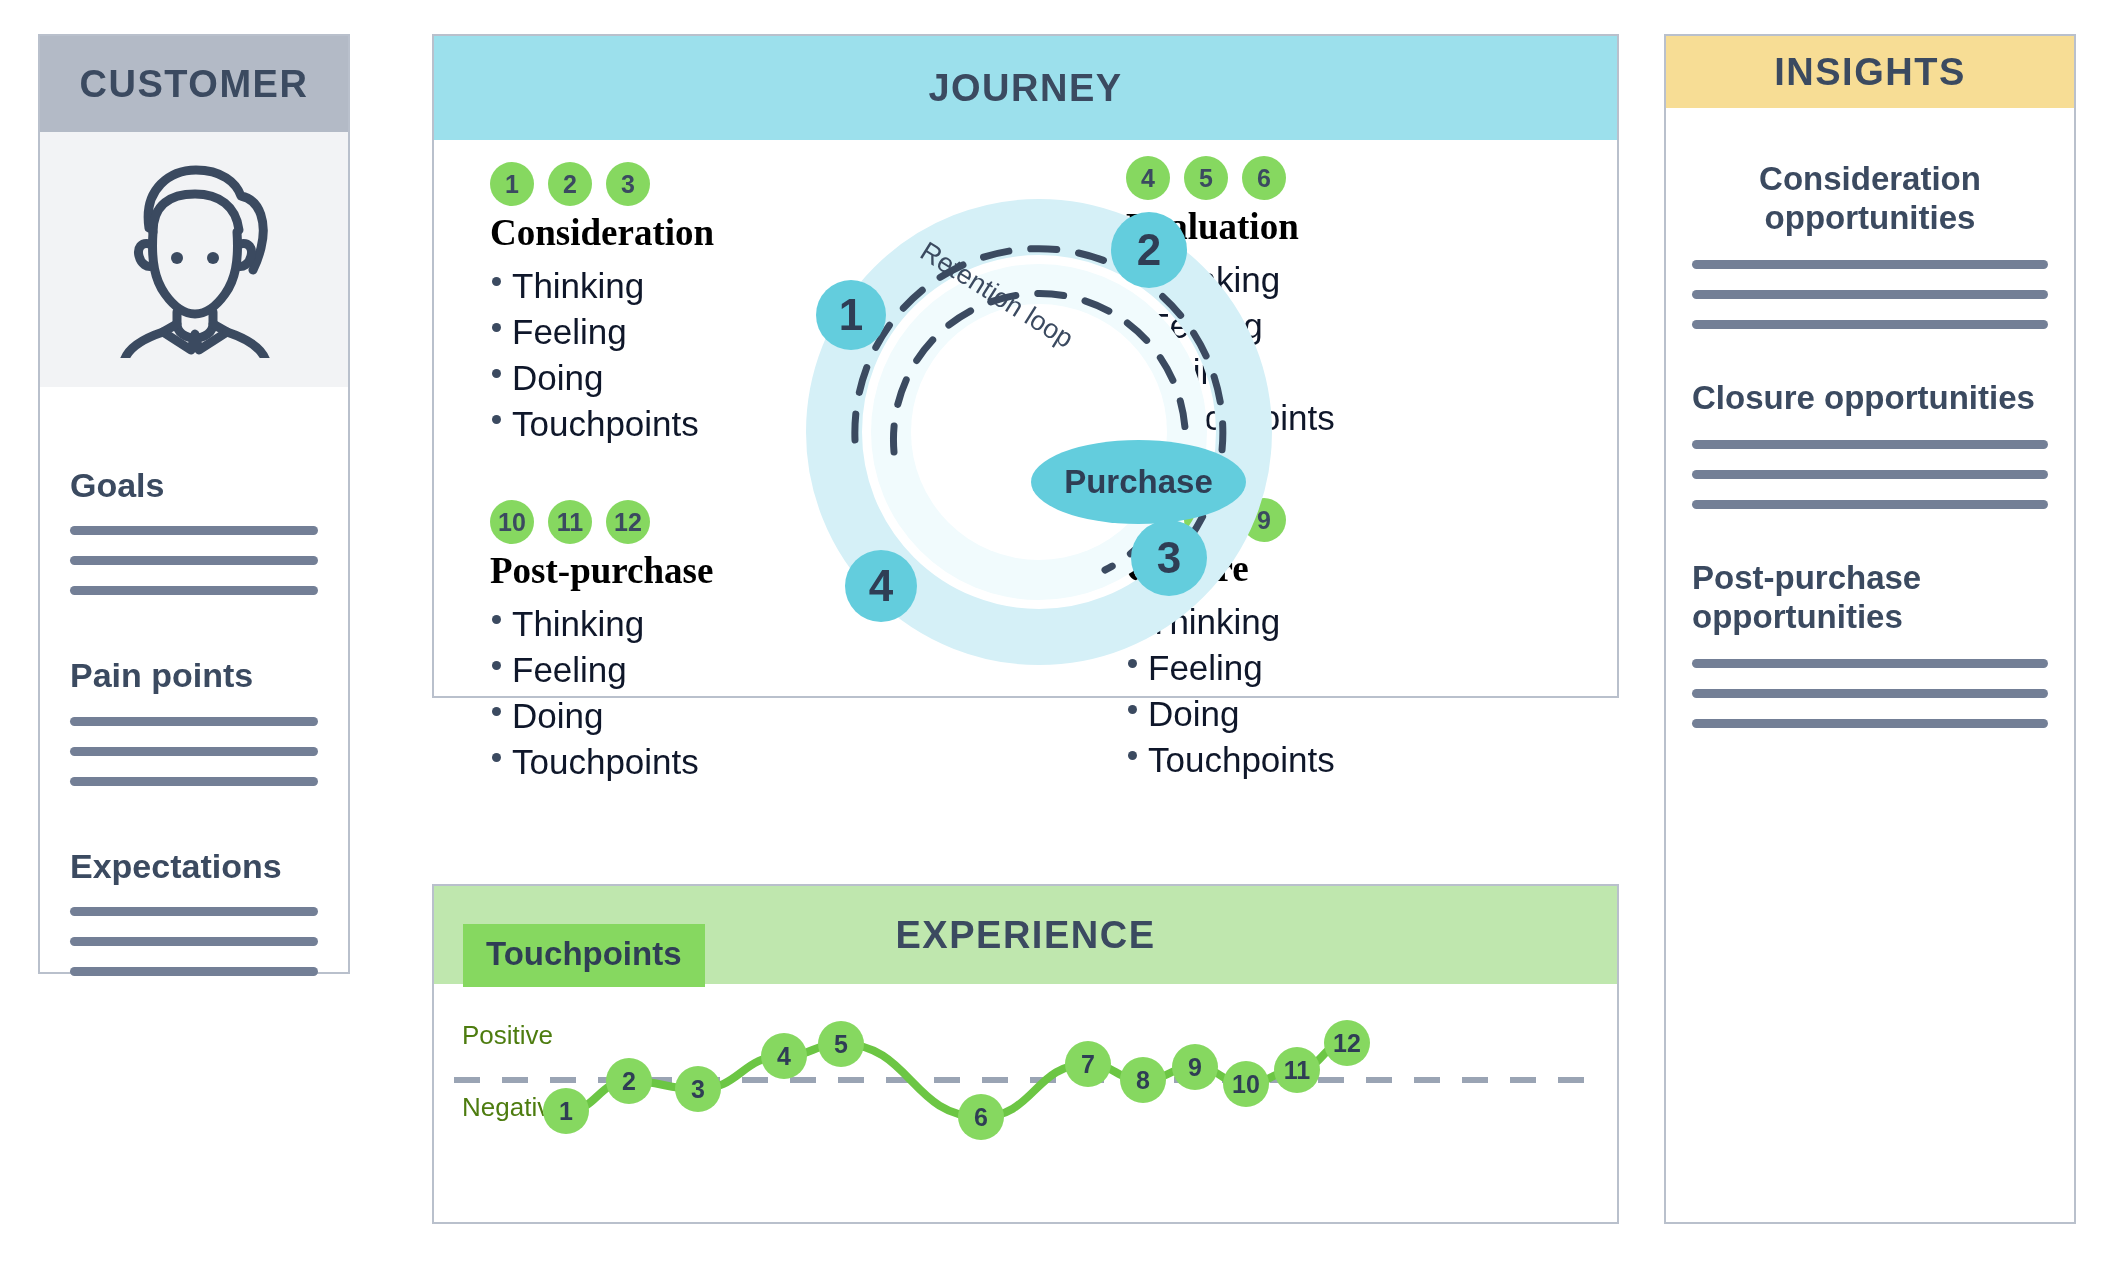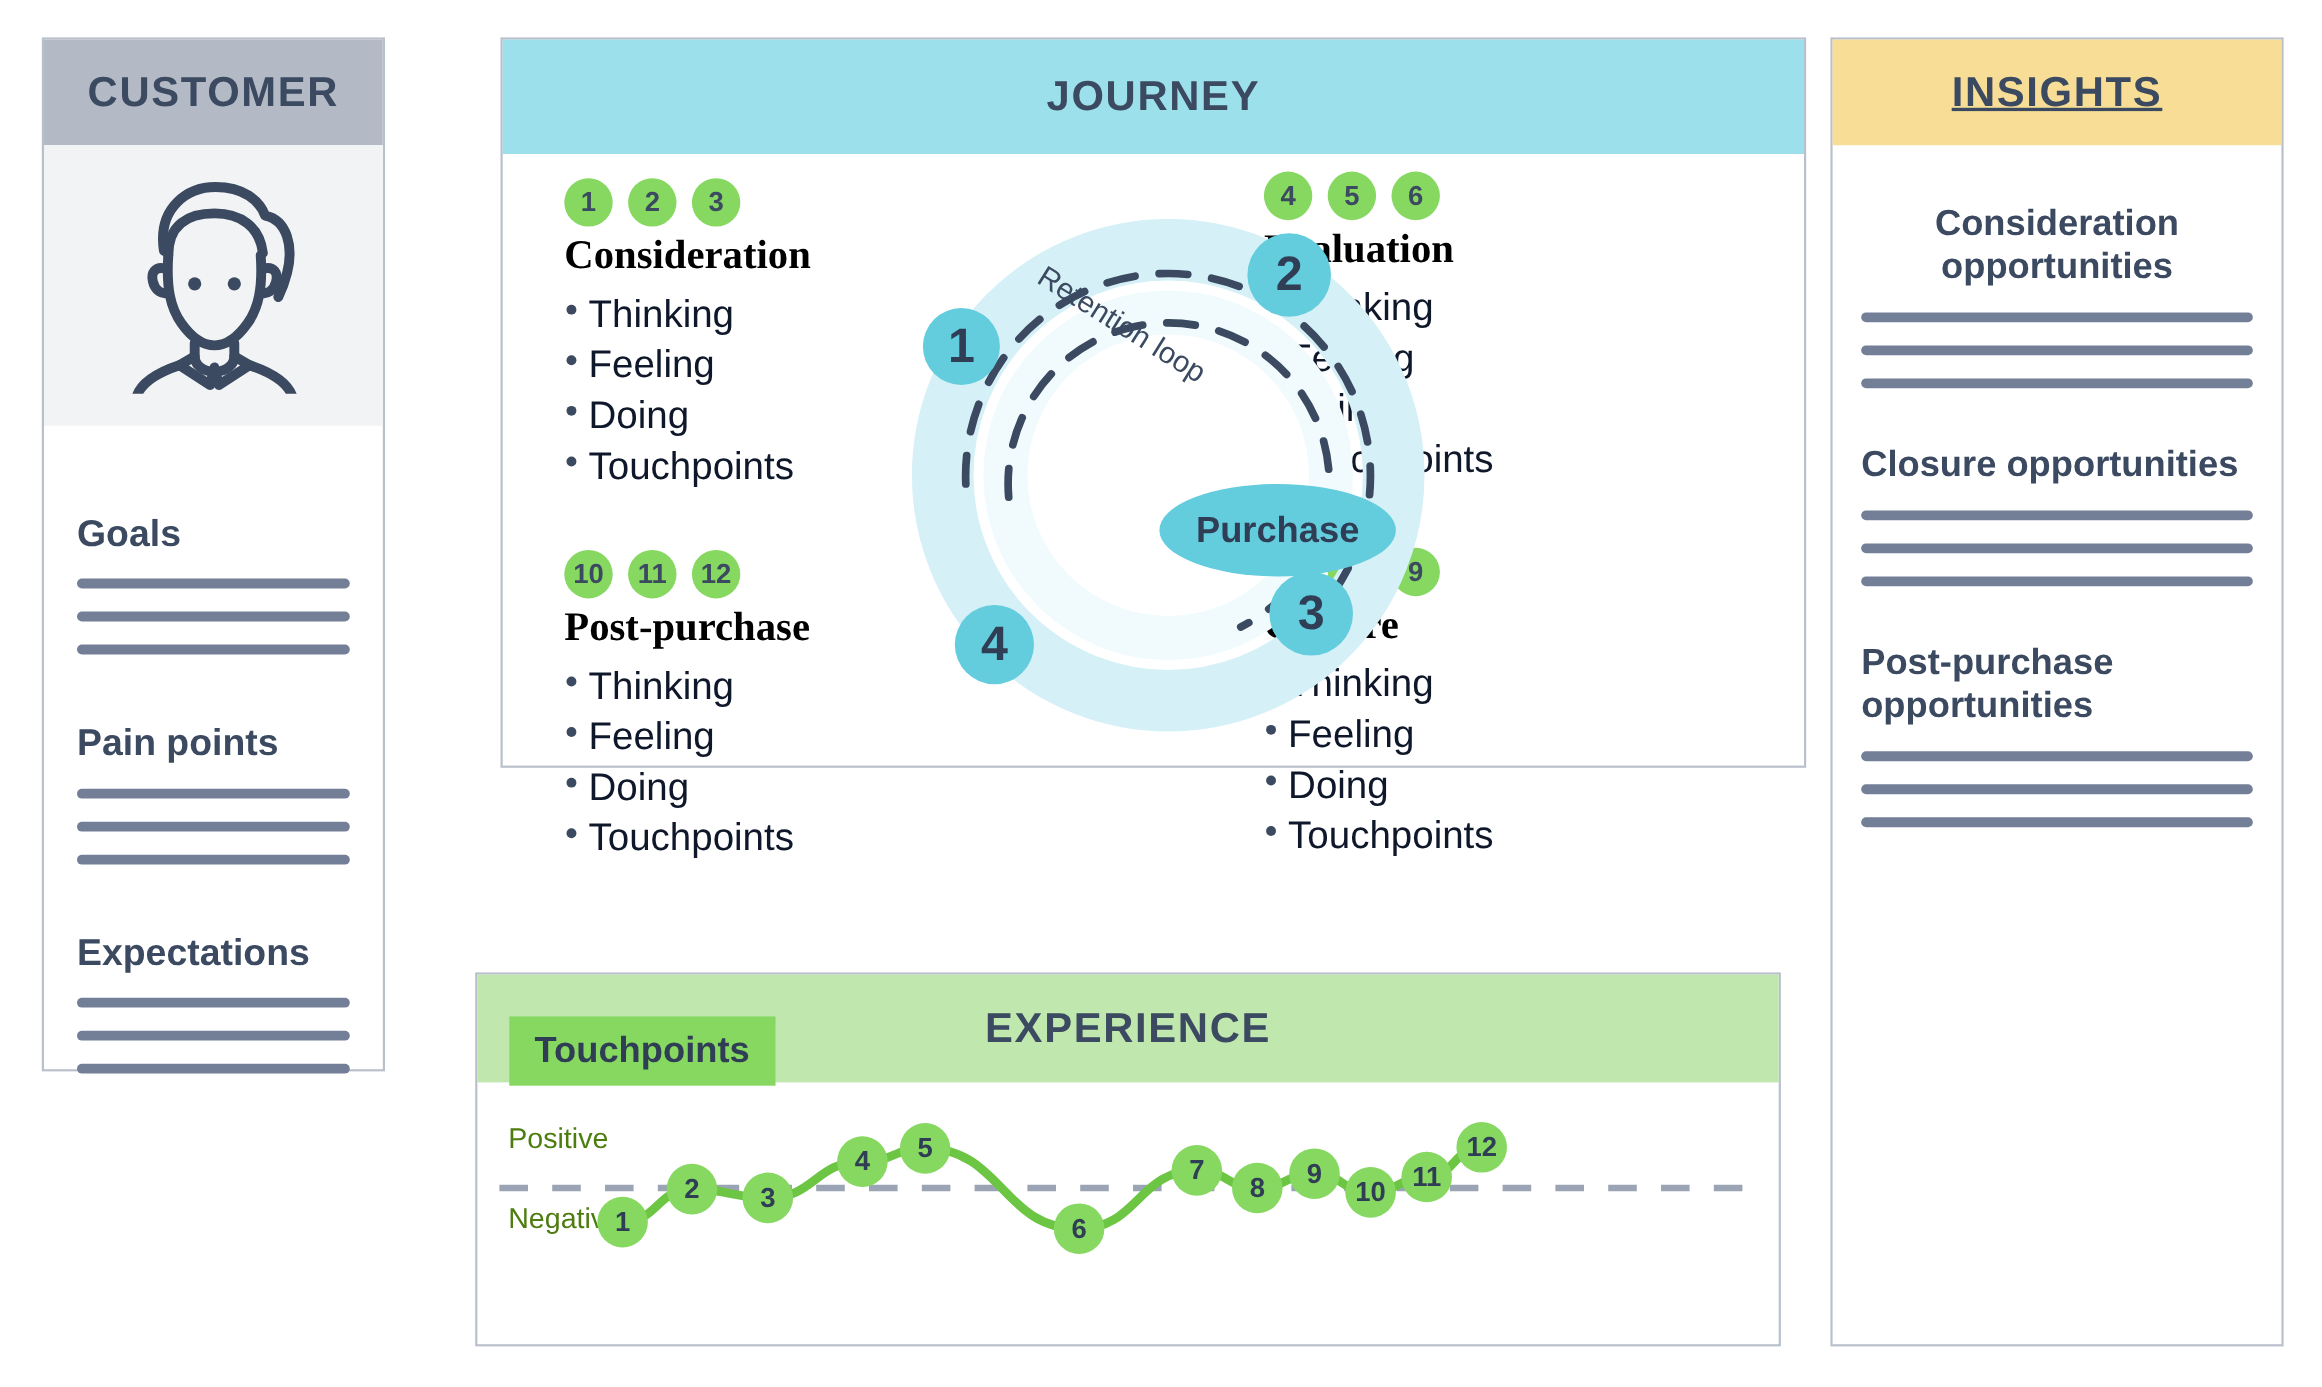--- a/index.html
+++ b/index.html
@@ -66,21 +66,21 @@
   }
   .rule-line {
     height: 9px;
     border-radius: 5px;
     background: #737f96;
     margin-bottom: 21px;
   }
 
   
   #journey-panel {
-    left: 455px;
+    left: 432px;
     top: 34px;
     width: 1187px;
     height: 664px;
   }
   #journey-header {
     height: 104px;
     background: #9ce0ec;
     font-size: 38px;
   }
   #journey-body {
@@ -226,24 +226,23 @@
   }
 
   
   #insights-panel {
     left: 1664px;
     top: 34px;
     width: 412px;
     height: 1190px;
   }
   #insights-header {
-    height: 96px;
+    height: 72px;
     background: #f7dd95;
     font-size: 38px;
-    text-decoration: underline;
   }
   .ins-section { padding: 0 26px; }
   .ins-section.first { margin-top: 52px; text-align: center; }
   .ins-section { margin-top: 50px; }
   .ins-title {
     font-size: 33px;
     font-weight: bold;
     color: #3b4a60;
     line-height: 1.18;
     margin-bottom: 22px;

